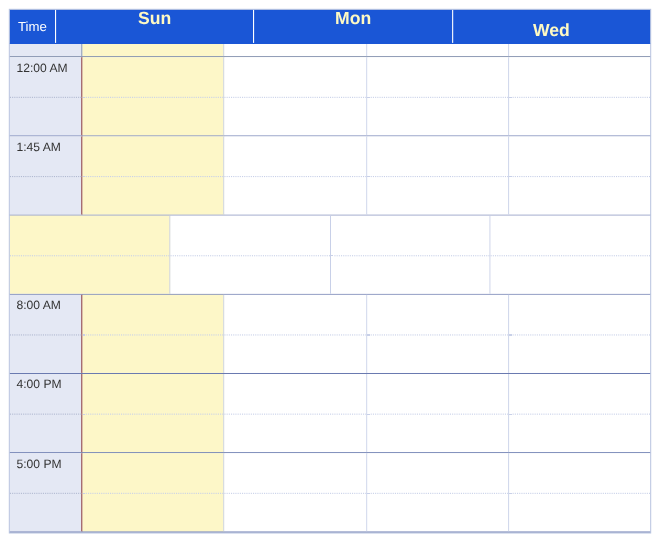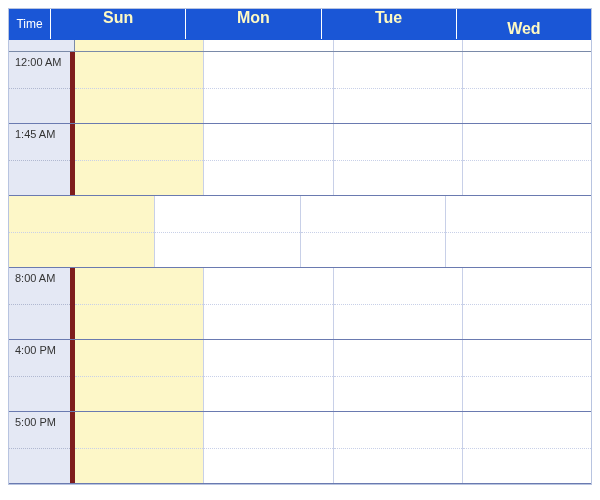--- a/index.html
+++ b/index.html
@@ -58,21 +58,21 @@
     .allday-cell:last-child { border-right: none; }
     .hour-row {
       display: flex;
       height: 72px;
       border-bottom: 1px solid #6a7ab0;
     }
     .hour-time {
       width: 66px;
       flex-shrink: 0;
       background: #e4e8f4;
-      border-right: 5px solid #7f1d1d;
+      border-right: 1px solid #7f1d1d;
       font-size: 11px;
       color: #333;
       padding: 4px 6px;
       position: relative;
     }
     .hour-time::after {
       content: "";
       position: absolute;
       left: 0;
       right: 0;
@@ -97,21 +97,20 @@
     }
   </style>
 </head>
 <body>
 
 <div class="calendar">
   <div class="header-row">
     <div class="header-time">Time</div>
     <div class="header-day">Sun</div>
     <div class="header-day">Mon</div>
-    <div class="header-day">Tue</div>
     <div class="header-day">Wed</div>
   </div>
   <div class="allday-row">
     <div class="allday-time"></div>
     <div class="allday-cell highlight"></div>
     <div class="allday-cell"></div>
     <div class="allday-cell"></div>
     <div class="allday-cell"></div>
   </div>
   <div id="hours-container">

